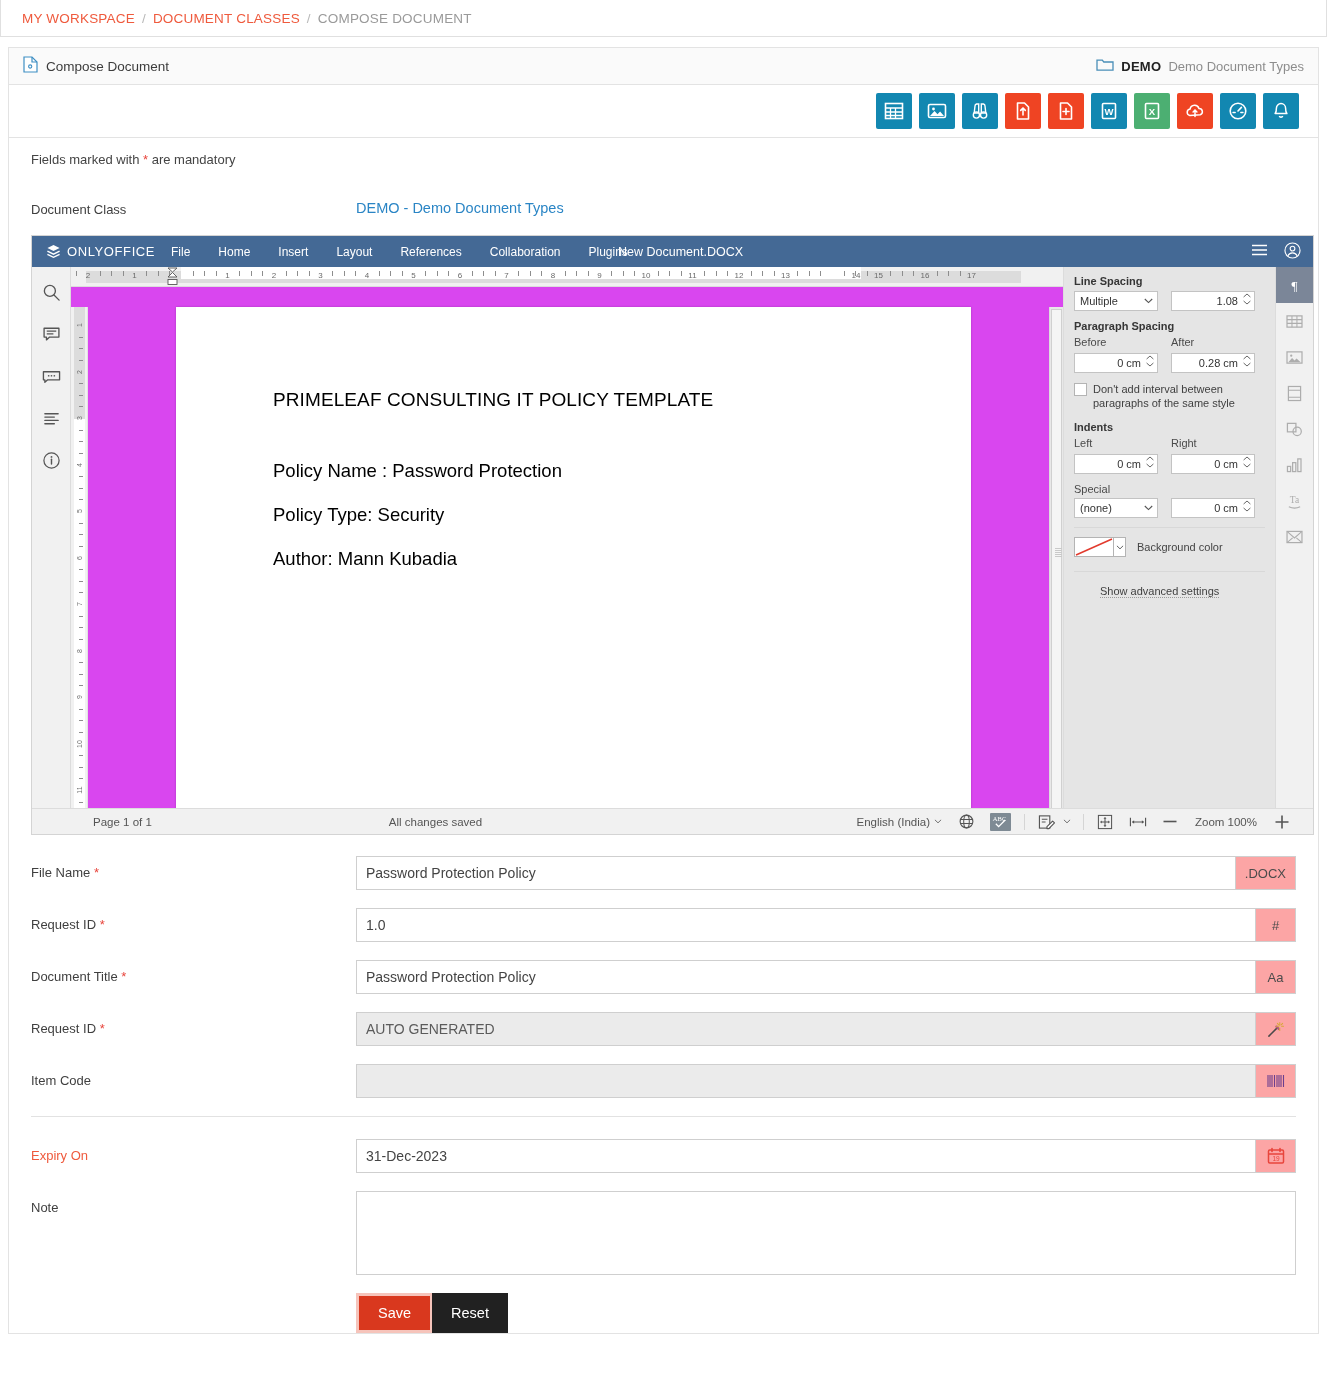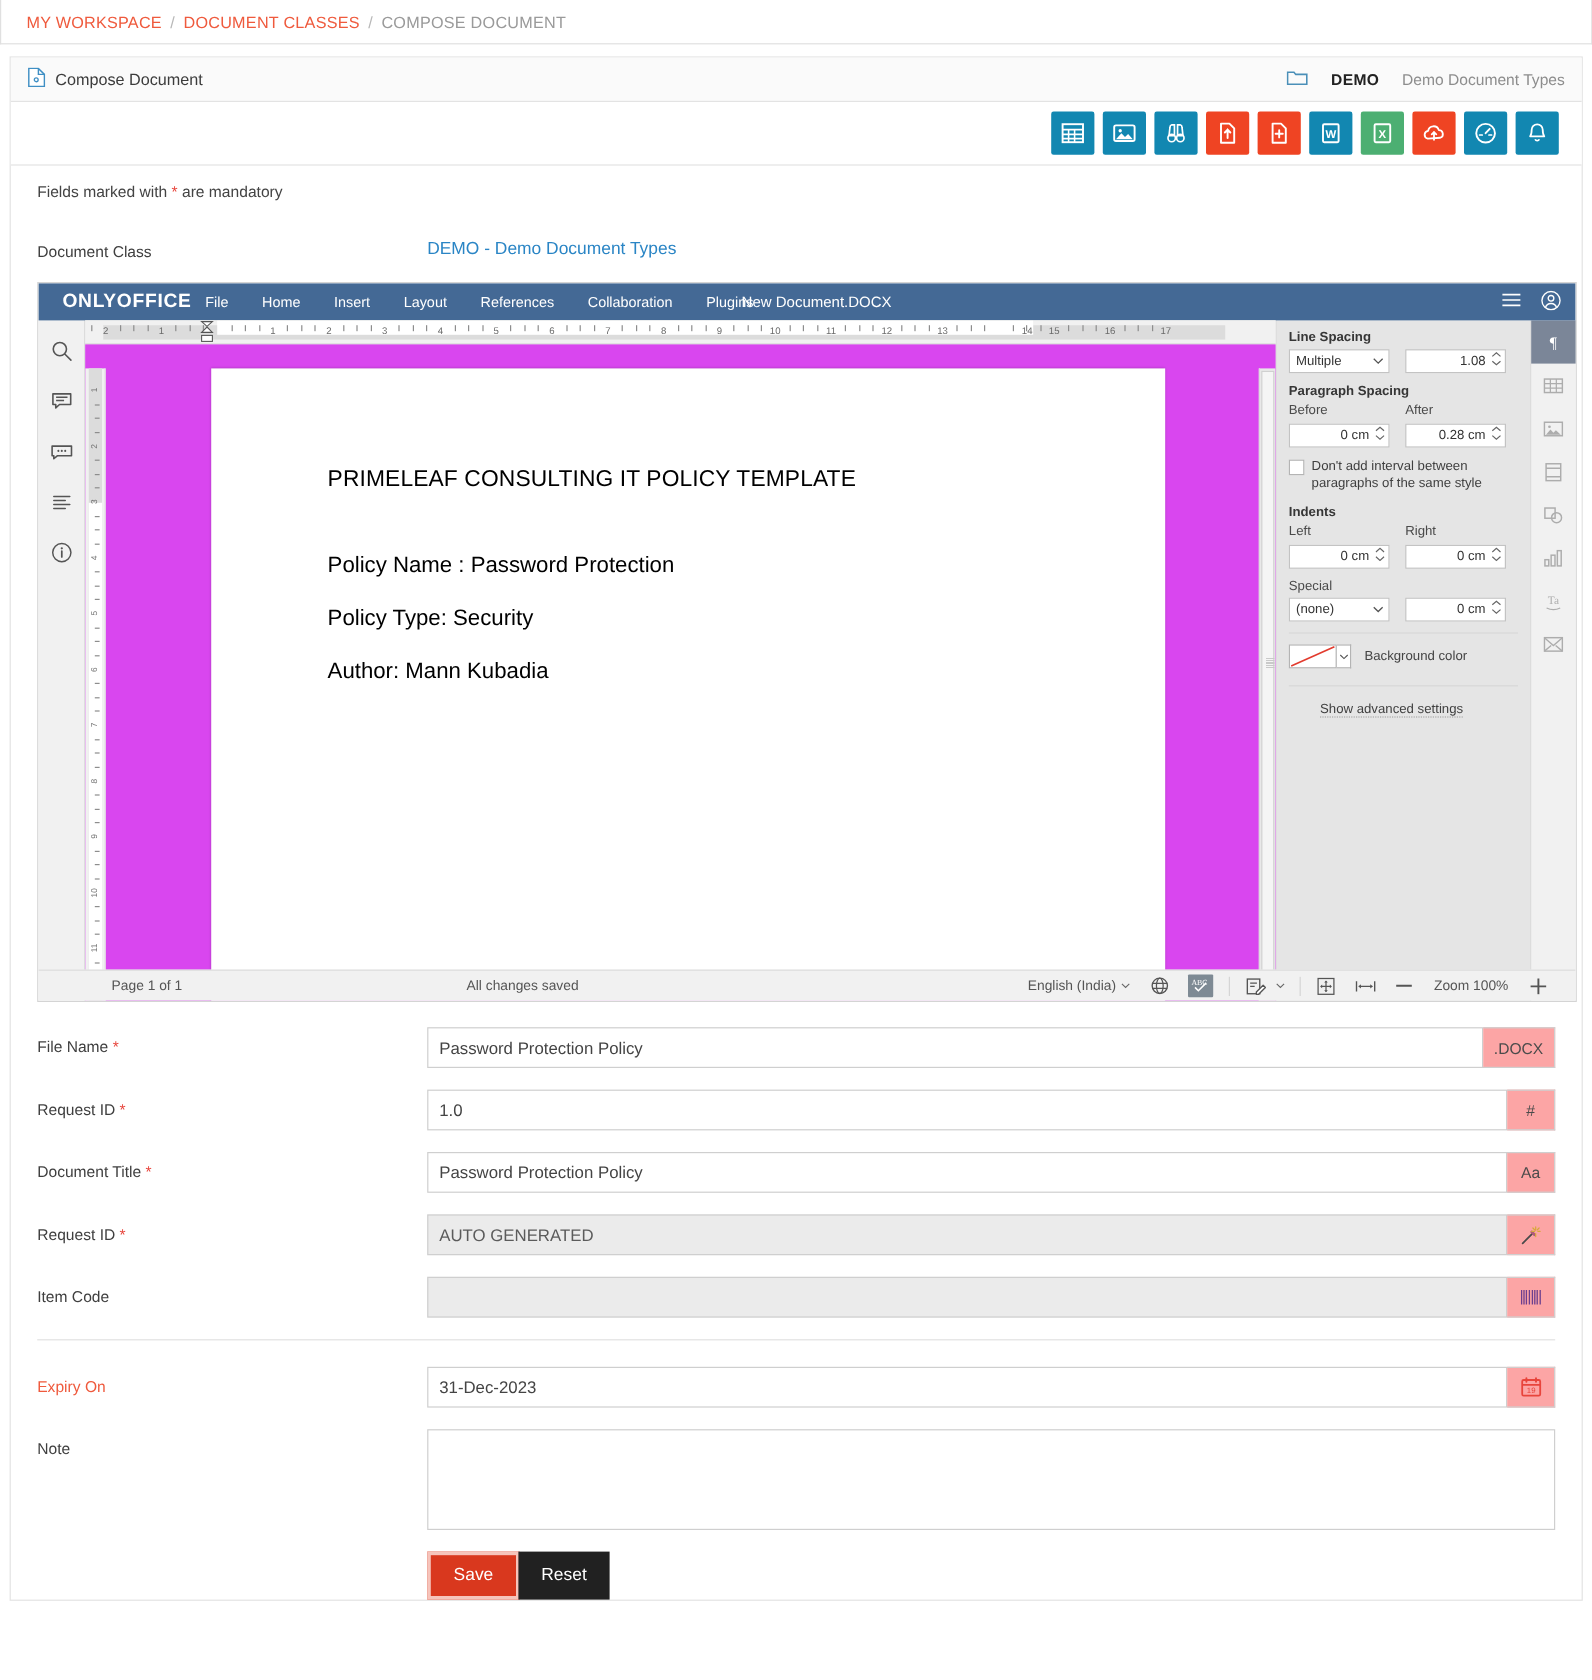--- a/index.html
+++ b/index.html
@@ -25,21 +25,21 @@
   .bc-cur  { color:#9a9a9a; }
 
   
   .panel { margin:10px 8px 0 8px; border:1px solid #e3e3e3; background:#fff; }
   .panel-head {
     height:37px; background:#fafafa; border-bottom:1px solid #e3e3e3;
     display:flex; align-items:center; padding:0 14px;
     justify-content:space-between;
   }
   .ph-left { display:flex; align-items:center; gap:8px; font-size:13.5px; color:#3c3c3c;}
-  .ph-right{ display:flex; align-items:center; gap:19px; font-size:13px;}
+  .ph-right{ display:flex; align-items:center; gap:7px; font-size:13px;}
   .ph-demo { font-weight:bold; color:#222; letter-spacing:.3px; }
   .ph-demo-sub { color:#8d8d8d; }
 
   
   .tool-row {
     height:53px; border-bottom:1px solid #e3e3e3;
     display:flex; align-items:center; justify-content:flex-end;
     padding-right:19px; gap:7px; background:#fff;
   }
   .tbtn {
@@ -69,21 +69,21 @@
   .editor {
     margin:18px 22px 0 22px; border:1px solid #d4d4d4;
     width:1283px; height:600px; position:relative; overflow:hidden;
     background:#fff;
   }
   .oo-head {
     height:31px; background:#446995; display:flex; align-items:center;
     position:relative; color:#fff;
   }
   .oo-logo { display:flex; align-items:center; gap:6px; padding:0 0 0 14px; width:125px;}
-  .oo-logo-t { font-size:16px; font-weight:bold; letter-spacing:.6px; }
+  .oo-logo-t { font-size:13px; font-weight:normal; letter-spacing:.6px; }
   .oo-menu { display:flex; align-items:center; gap:0px; }
   .oo-menu span { padding:0 14px; font-size:12px; cursor:pointer; }
   .oo-title {
     position:absolute; left:16px; right:0; text-align:center; font-size:12.5px;
     pointer-events:none;
   }
   .oo-right { position:absolute; right:12px; display:flex; align-items:center; gap:16px; }
 
   .oo-body { display:flex; height:569px; }
   .oo-left-rail {

